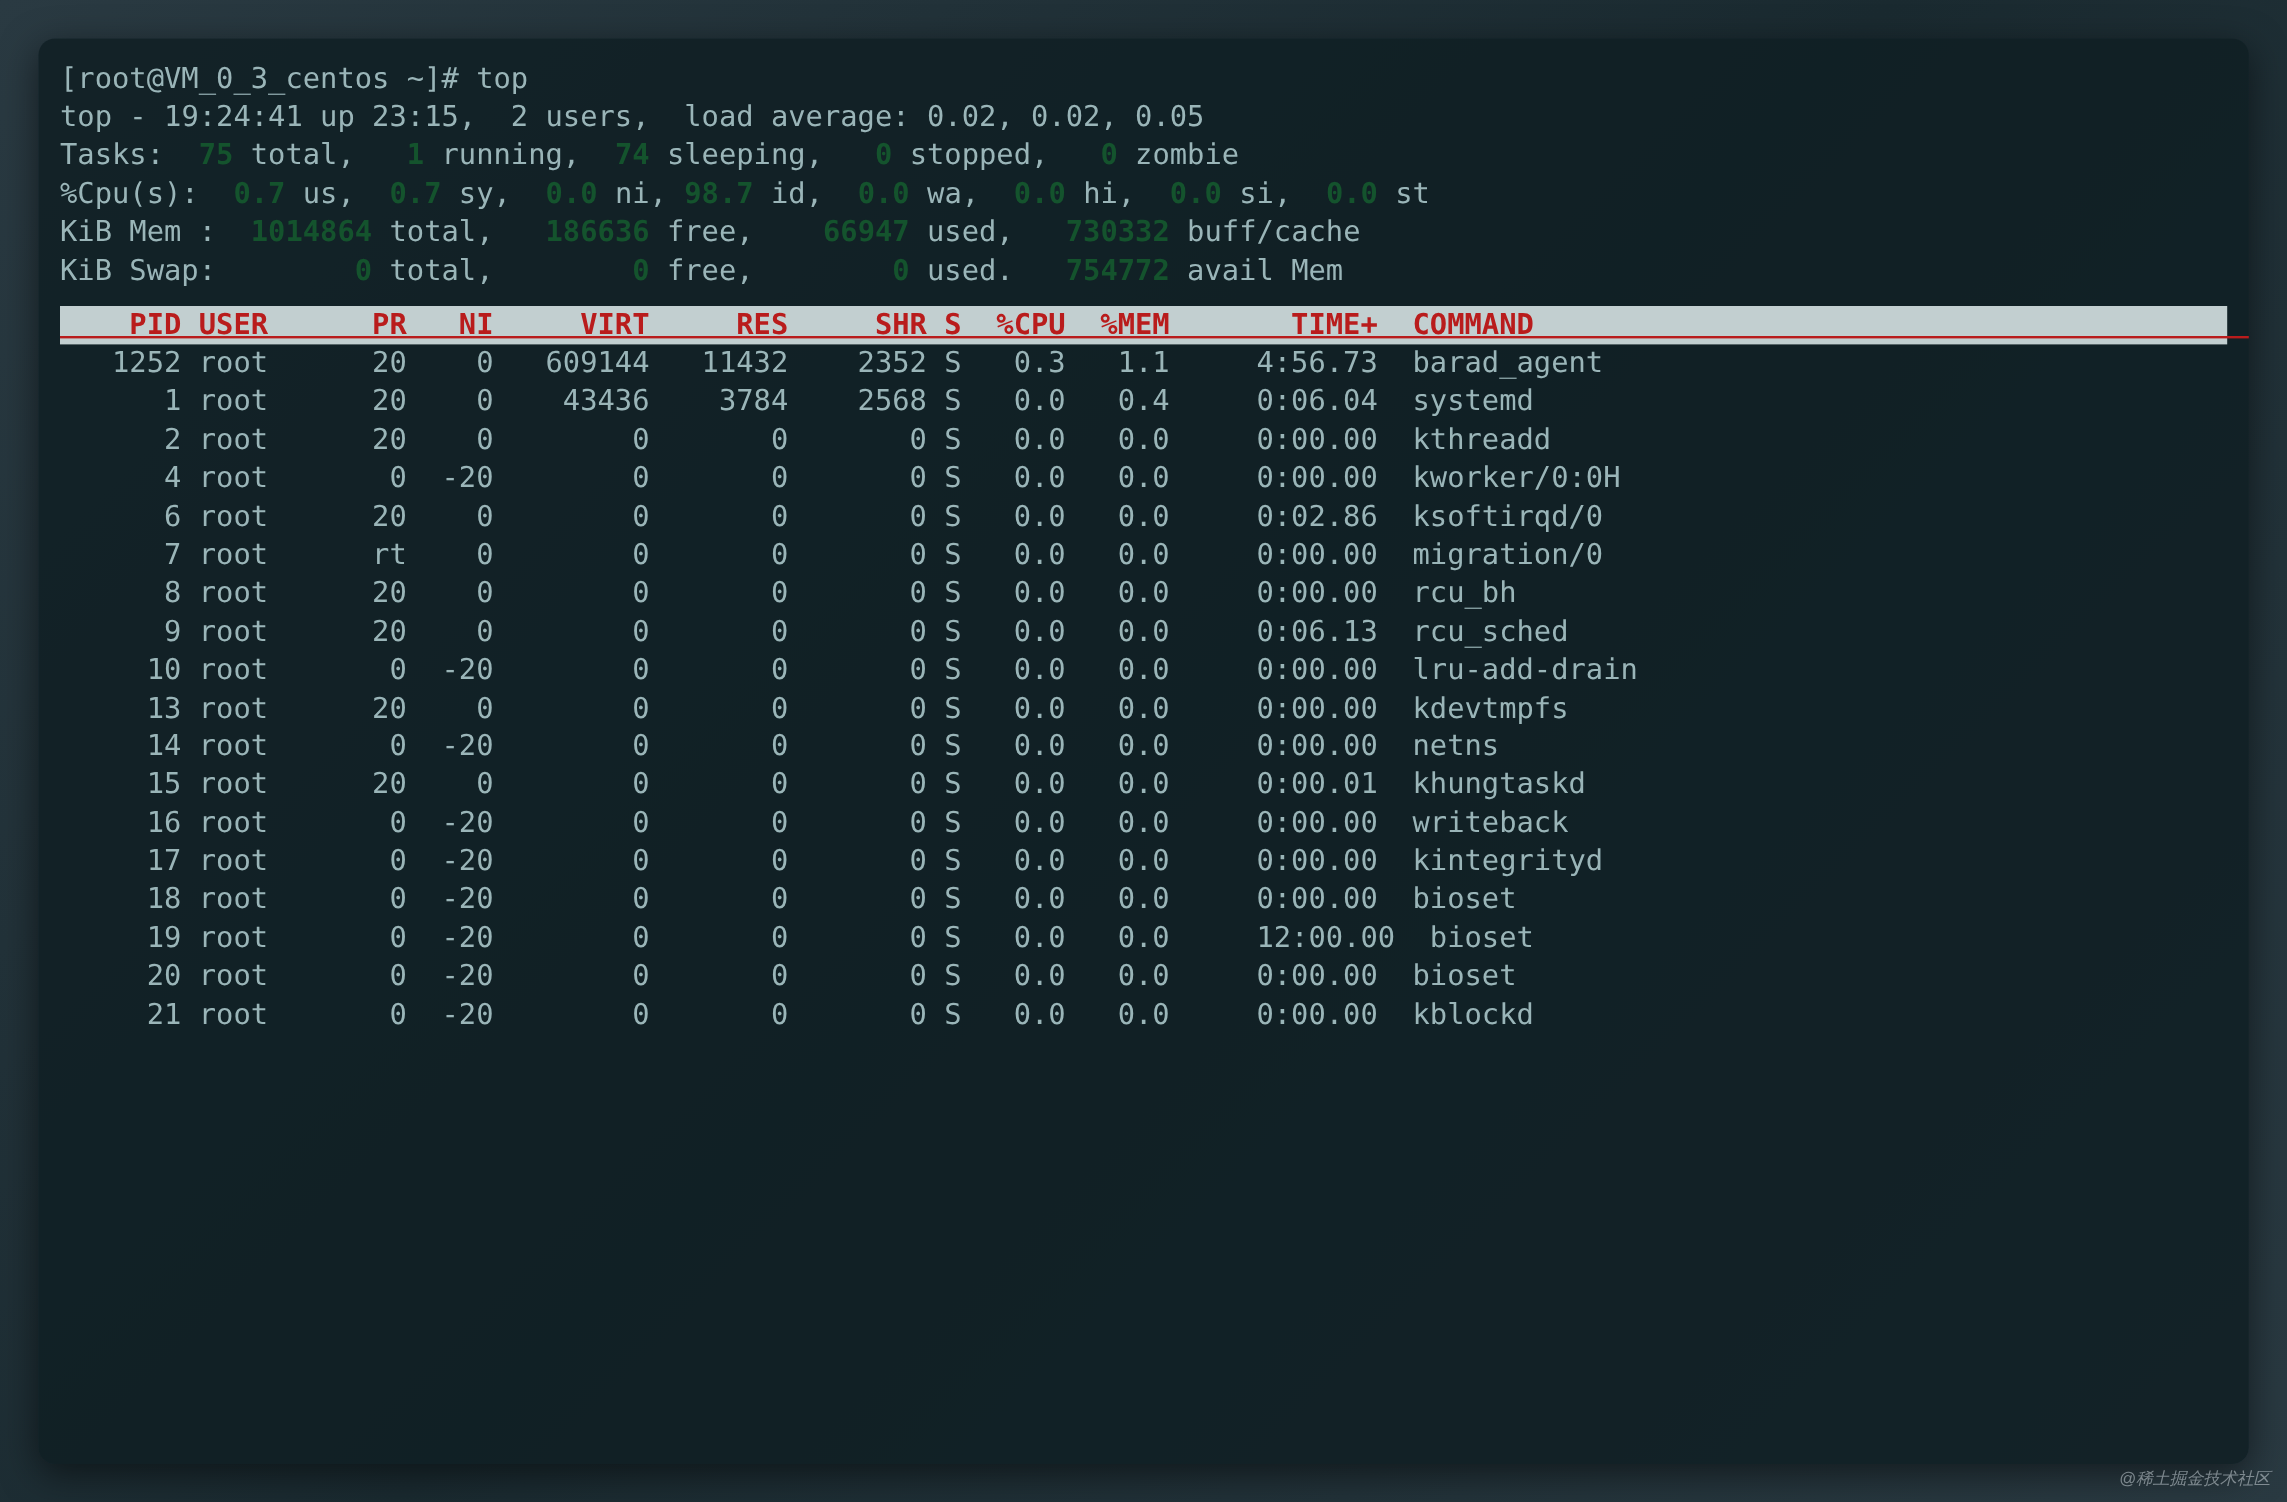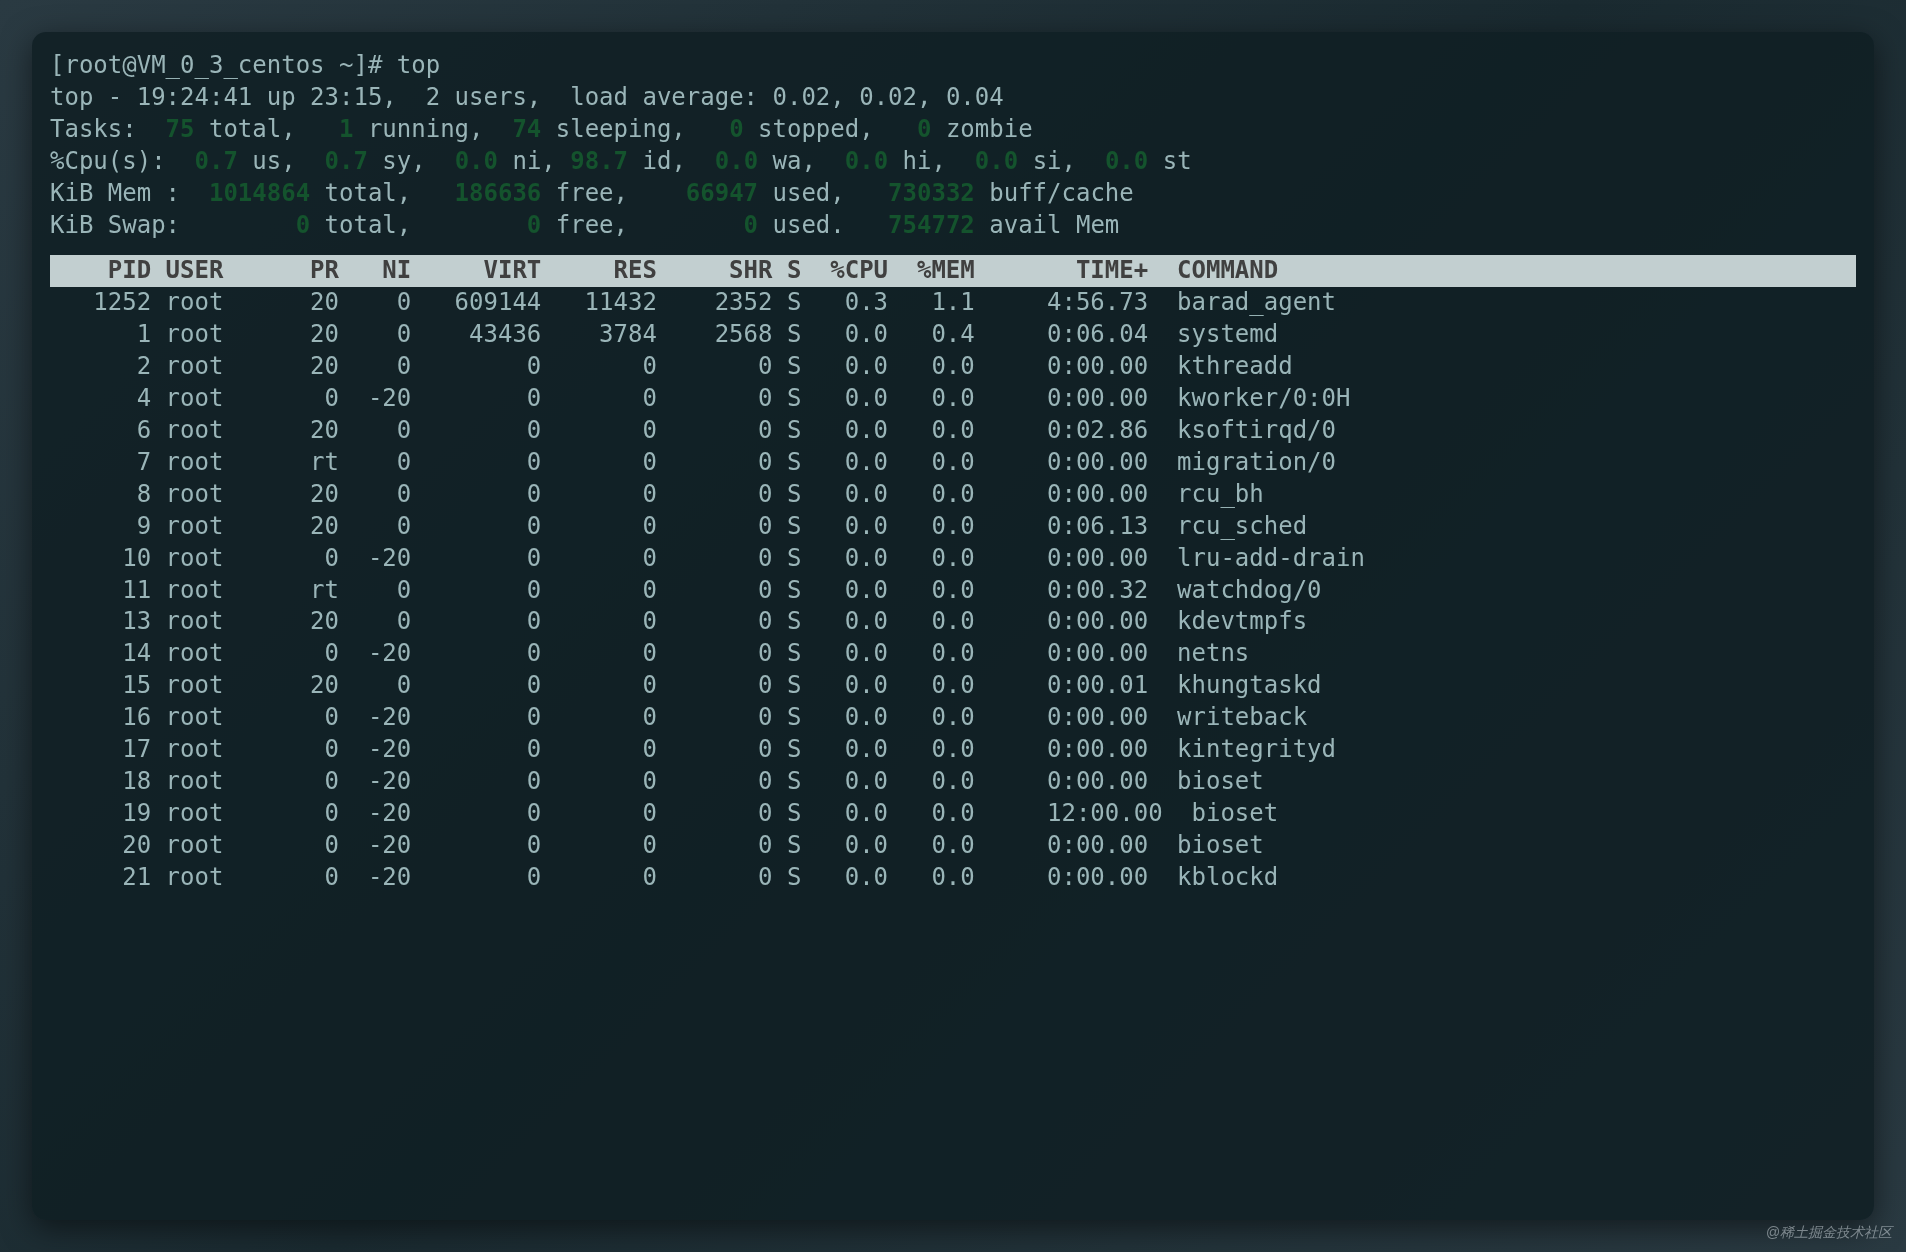--- a/index.html
+++ b/index.html
@@ -23,44 +23,45 @@
     background: rgba(15, 30, 35, 0.85);
     border-radius: 14px;
     padding: 18px 18px 0 18px;
     overflow: hidden;
     box-shadow: 0 8px 30px rgba(0,0,0,0.5);
   }
   .line { white-space: pre; }
   .bold { font-weight: bold; color: #14532d; }
   .header-bar {
     background: #c2cfd0;
-    color: #404040;
+    color: #b91c1c;
     font-weight: bold;
     white-space: pre;
+    text-decoration: underline;
   }
   .table { margin-top: 14px; }
   .row { white-space: pre; }
   .watermark {
     position: absolute;
     right: 14px;
     bottom: 10px;
     font-size: 14px;
     color: rgba(200,210,215,0.55);
     font-family: sans-serif;
     font-style: italic;
   }
 </style>
 </head>
 <body>
 
 <div class="terminal">
 
   <div class="line">[root@VM_0_3_centos ~]# top</div>
 
-  <div class="line"><span>top - </span><span>19:24:41</span><span> up 23:15,  </span><span>2 users</span><span>,  load average: </span><span>0.02, 0.02, 0.04</span></div>
+  <div class="line"><span>top - </span><span>19:24:41</span><span> up 23:15,  </span><span>2 users</span><span>,  load average: </span><span>0.02, 0.02, 0.05</span></div>
 
   <div class="line"><span>Tasks:  </span><span class="bold">75</span><span> total,   </span><span class="bold">1</span><span> running,  </span><span class="bold">74</span><span> sleeping,   </span><span class="bold">0</span><span> stopped,   </span><span class="bold">0</span><span> zombie</span></div>
 
   <div class="line"><span>%Cpu(s):  </span><span class="bold">0.7</span><span> us,  </span><span class="bold">0.7</span><span> sy,  </span><span class="bold">0.0</span><span> ni, </span><span class="bold">98.7</span><span> id,  </span><span class="bold">0.0</span><span> wa,  </span><span class="bold">0.0</span><span> hi,  </span><span class="bold">0.0</span><span> si,  </span><span class="bold">0.0</span><span> st</span></div>
 
   <div class="line"><span>KiB Mem :  </span><span class="bold">1014864</span><span> total,   </span><span class="bold">186636</span><span> free,    </span><span class="bold">66947</span><span> used,   </span><span class="bold">730332</span><span> buff/cache</span></div>
 
   <div class="line"><span>KiB Swap:        </span><span class="bold">0</span><span> total,        </span><span class="bold">0</span><span> free,        </span><span class="bold">0</span><span> used.   </span><span class="bold">754772</span><span> avail Mem</span></div>
 
   <div class="table">
@@ -68,21 +69,20 @@
     <div id="rows">
         <div class="row">   1252 root      20    0   609144   11432    2352 S   0.3   1.1     4:56.73  barad_agent</div>
         <div class="row">      1 root      20    0    43436    3784    2568 S   0.0   0.4     0:06.04  systemd</div>
         <div class="row">      2 root      20    0        0       0       0 S   0.0   0.0     0:00.00  kthreadd</div>
         <div class="row">      4 root       0  -20        0       0       0 S   0.0   0.0     0:00.00  kworker/0:0H</div>
         <div class="row">      6 root      20    0        0       0       0 S   0.0   0.0     0:02.86  ksoftirqd/0</div>
         <div class="row">      7 root      rt    0        0       0       0 S   0.0   0.0     0:00.00  migration/0</div>
         <div class="row">      8 root      20    0        0       0       0 S   0.0   0.0     0:00.00  rcu_bh</div>
         <div class="row">      9 root      20    0        0       0       0 S   0.0   0.0     0:06.13  rcu_sched</div>
         <div class="row">     10 root       0  -20        0       0       0 S   0.0   0.0     0:00.00  lru-add-drain</div>
-        <div class="row">     11 root      rt    0        0       0       0 S   0.0   0.0     0:00.32  watchdog/0</div>
         <div class="row">     13 root      20    0        0       0       0 S   0.0   0.0     0:00.00  kdevtmpfs</div>
         <div class="row">     14 root       0  -20        0       0       0 S   0.0   0.0     0:00.00  netns</div>
         <div class="row">     15 root      20    0        0       0       0 S   0.0   0.0     0:00.01  khungtaskd</div>
         <div class="row">     16 root       0  -20        0       0       0 S   0.0   0.0     0:00.00  writeback</div>
         <div class="row">     17 root       0  -20        0       0       0 S   0.0   0.0     0:00.00  kintegrityd</div>
         <div class="row">     18 root       0  -20        0       0       0 S   0.0   0.0     0:00.00  bioset</div>
         <div class="row">     19 root       0  -20        0       0       0 S   0.0   0.0     12:00.00  bioset</div>
         <div class="row">     20 root       0  -20        0       0       0 S   0.0   0.0     0:00.00  bioset</div>
         <div class="row">     21 root       0  -20        0       0       0 S   0.0   0.0     0:00.00  kblockd</div>
       </div>

